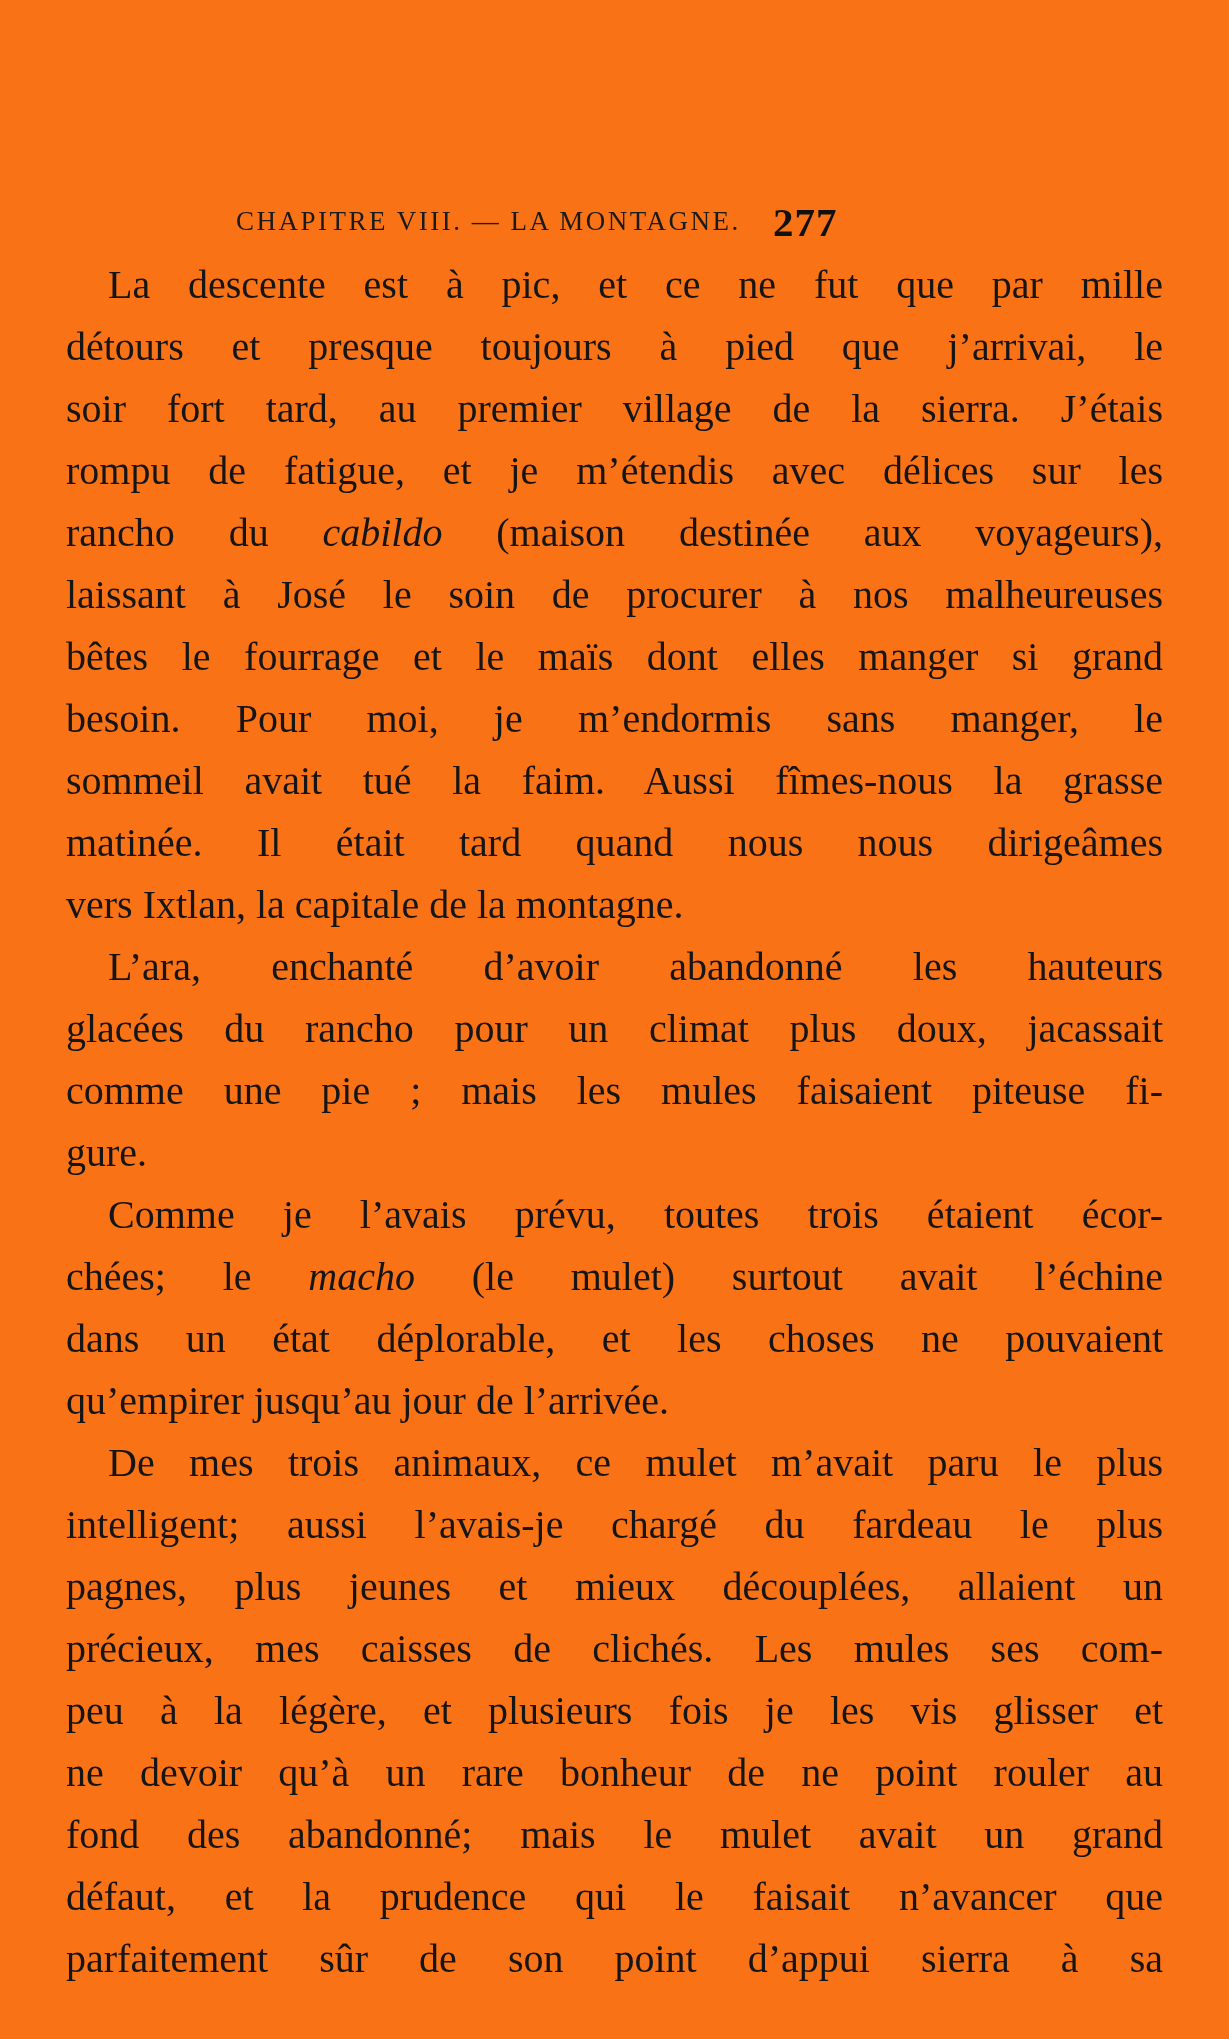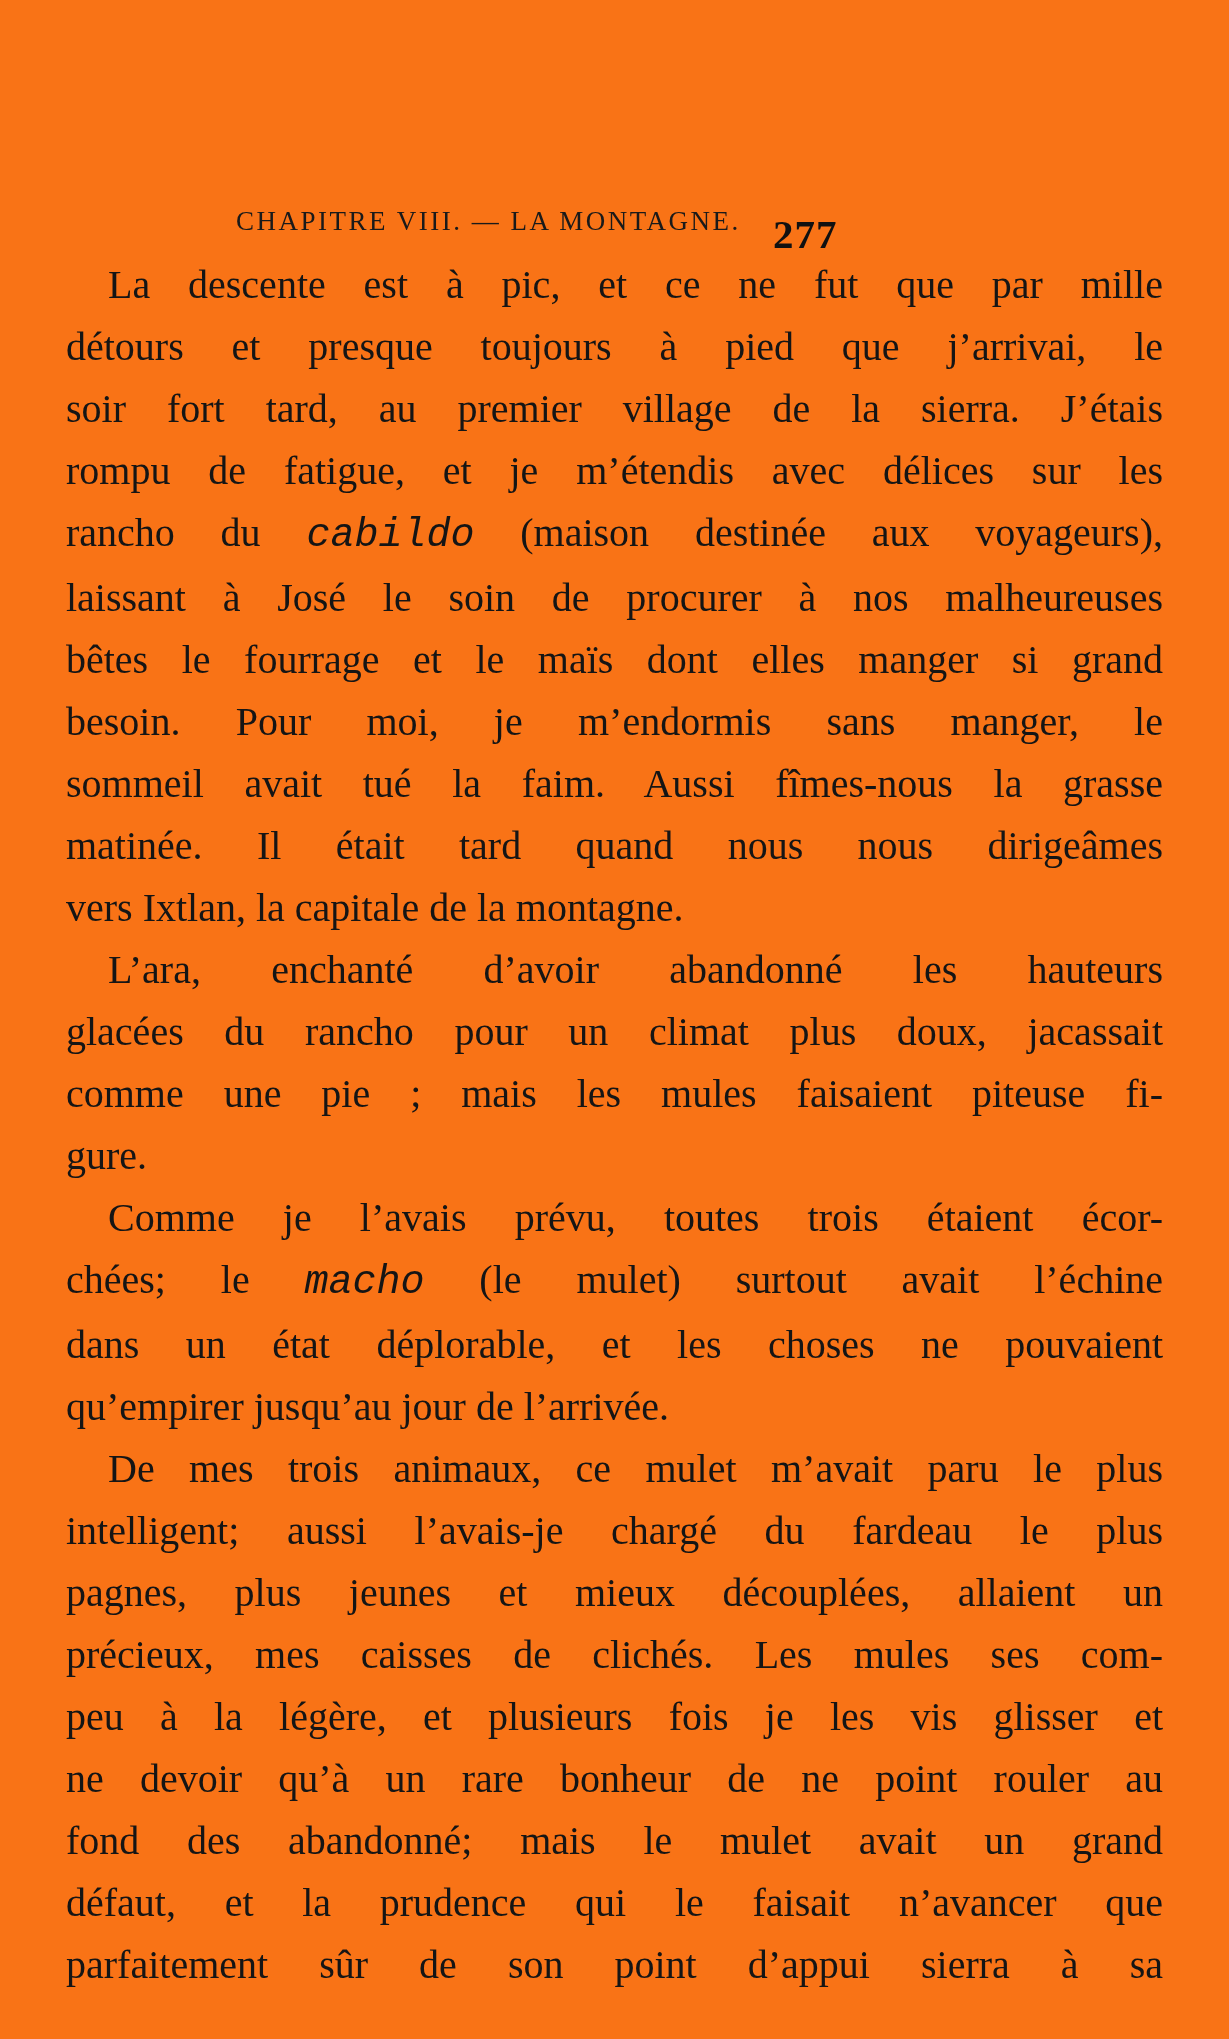--- a/index.html
+++ b/index.html
@@ -30,42 +30,42 @@
     left: 170px;
     top: 12px;
     font-size: 27px;
     letter-spacing: 2.5px;
     white-space: nowrap;
     color: #1a1a1a;
   }
   .page-number {
     position: absolute;
     left: 707px;
-    top: 16px;
+    top: 4px;
     font-size: 41px;
     font-weight: bold;
     letter-spacing: 1px;
     color: #111;
   }
   .page-body {
     position: absolute;
     left: 66px;
     top: 254px;
     width: 1097px;
     font-size: 40px;
     line-height: 62px;
   }
   .line {
     text-align: justify;
     text-align-last: justify;
     white-space: normal;
   }
   .line.first { text-indent: 42px; }
   .line.last { text-align-last: left; font-family: Liberation Serif, serif; }
-  .line em { font-style: italic; font-family: Liberation Mono, monospace; }
+  .line em { font-style: italic; }
 </style>
 </head>
 <body>
 
 <div class="page">
   <div class="header-row">
     <div class="chapter-title">CHAPITRE VIII. — LA MONTAGNE.</div>
     <div class="page-number">277</div>
   </div>
   <div class="page-body">

